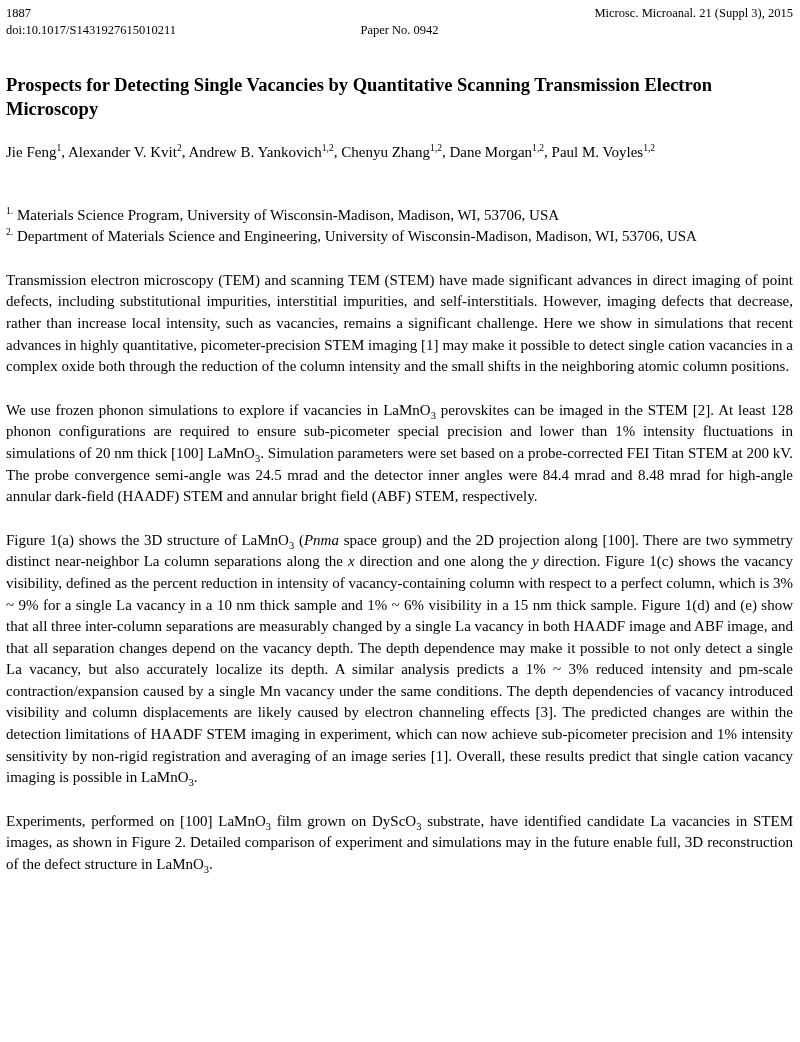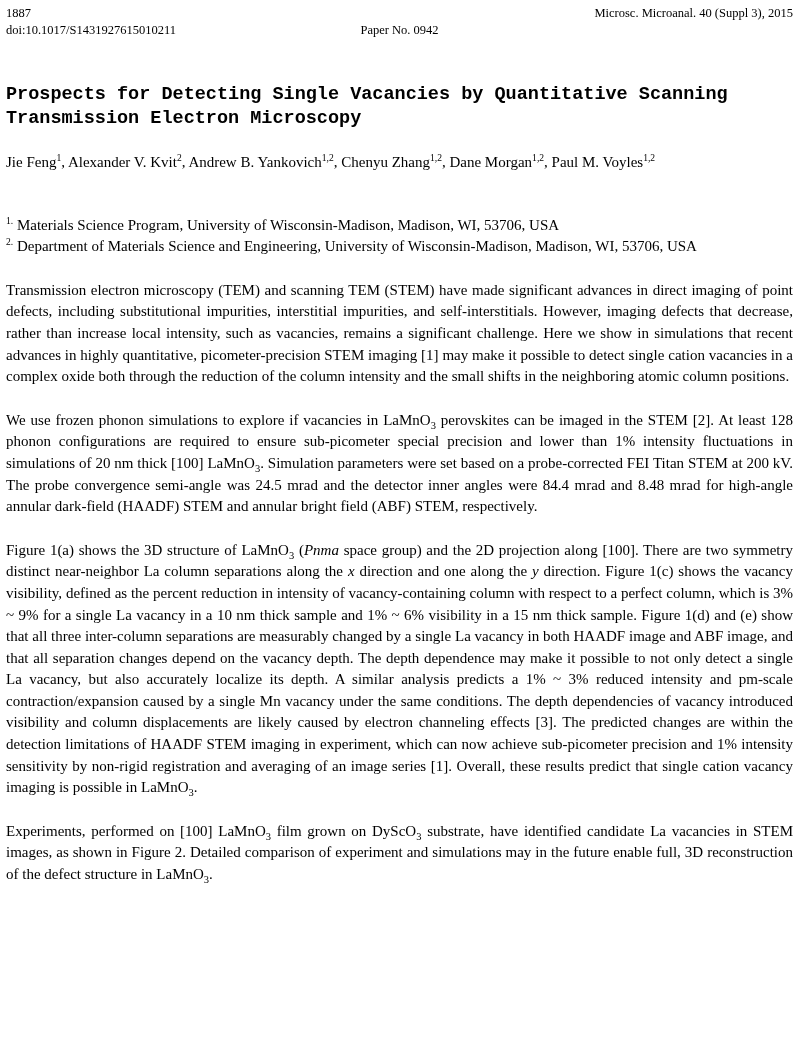--- a/index.html
+++ b/index.html
@@ -20,26 +20,25 @@
   .header {
     display: grid;
     grid-template-columns: 1fr auto 1fr;
     font-size: 12.5px;
     line-height: 17px;
   }
   .h-left  { text-align: left; }
   .h-center { align-self: end; text-align: center; }
   .h-right { text-align: right; }
   .title {
-    margin-top: 44px;
+    margin-top: 34px;
     font-size: 18.5px;
     font-weight: bold;
     line-height: 24px;
     text-align: left;
-    font-family: Liberation Mono, monospace;
   }
   .authors {
     margin-top: 21px;
     font-size: 15px;
     line-height: 21.6px;
   }
   .affiliations {
     margin-top: 41px;
     font-size: 15px;
     line-height: 21.6px;
@@ -59,21 +58,21 @@
 
 <div class="page">
 
   <div class="header">
     <div class="h-left">
       <div>1887</div>
       <div>doi:10.1017/S1431927615010211</div>
     </div>
     <div class="h-center">Paper No. 0942</div>
     <div class="h-right">
-      <div>Microsc. Microanal. 40 (Suppl 3), 2015</div>
+      <div>Microsc. Microanal. 21 (Suppl 3), 2015</div>
     </div>
   </div>
 
   <h1 class="title">Prospects for Detecting Single Vacancies by Quantitative Scanning Transmission Electron Microscopy</h1>
 
   <p class="authors">Jie Feng<sup>1</sup>, Alexander V. Kvit<sup>2</sup>, Andrew B. Yankovich<sup>1,2</sup>, Chenyu Zhang<sup>1,2</sup>, Dane Morgan<sup>1,2</sup>, Paul M. Voyles<sup>1,2</sup></p>
 
   <div class="affiliations">
     <div><sup>1.</sup> Materials Science Program, University of Wisconsin-Madison, Madison, WI, 53706, USA</div>
     <div><sup>2.</sup> Department of Materials Science and Engineering, University of Wisconsin-Madison, Madison, WI, 53706, USA</div>

